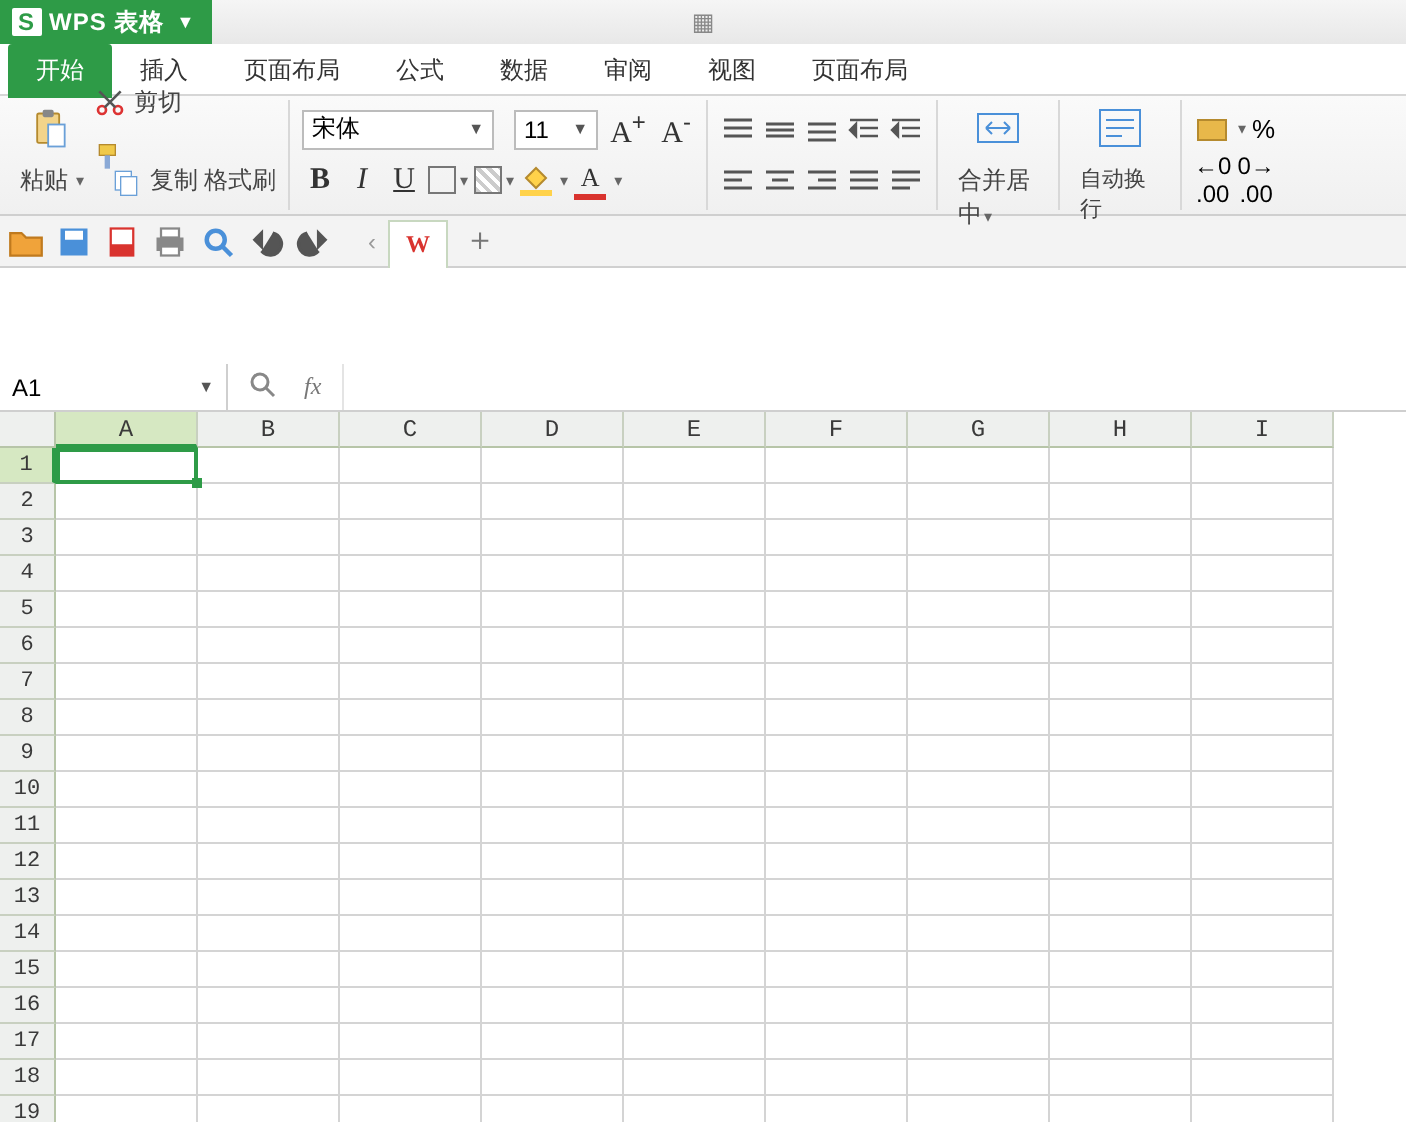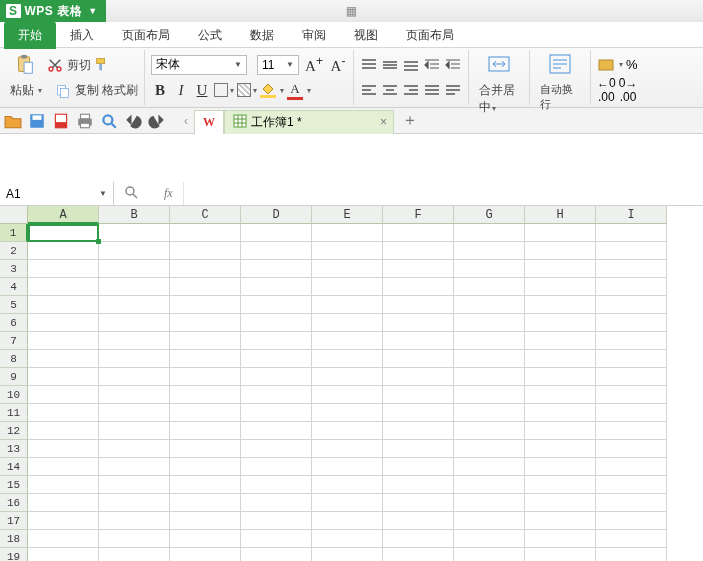--- a/index.html
+++ b/index.html
@@ -48,21 +48,21 @@
 .doc-tab { height: 24px; display: flex; align-items: center; padding: 0 8px; gap: 4px; border: 1px solid #c8d8c0; border-bottom: none; margin-top: 2px; }
 .doc-tab.wps { background: #fff; }
 .doc-tab.active { background: #e4f0d4; min-width: 170px; position: relative; }
 .doc-tab.active .close { position: absolute; right: 6px; color: #7a7a7a; }
 .plus { margin-left: 8px; color: #777; font-size: 16px; }
 
 
 .fxbar { height: 24px; border-bottom: 1px solid #cfcfcf; display: flex; align-items: center; margin-top: 48px; }
 .namebox { width: 114px; height: 100%; border-right: 1px solid #cfcfcf; display: flex; align-items: center; padding: 0 6px; font-family: Arial; }
 .namebox .caret { margin-left: auto; font-size: 8px; color: #555; }
-.fxarea { display: flex; align-items: center; gap: 26px; padding: 0 10px; color: #777; }
+.fxarea { display: flex; align-items: center; gap: 14px; padding: 0 10px; color: #777; }
 .fxarea .fx { font-style: italic; font-family: "Times New Roman"; }
 
 
 .grid { position: relative; }
 .corner { position: absolute; left: 0; top: 0; width: 28px; height: 18px; background: #eef0ee; border-right: 1px solid #b7c5a8; border-bottom: 1px solid #b7c5a8; }
 .colhdrs { position: absolute; left: 28px; top: 0; height: 18px; display: flex; }
 .colhdr { width: 71px; height: 18px; background: #eef0ee; border-right: 1px solid #c8d0c0; border-bottom: 1px solid #b7c5a8; text-align: center; font-family: "Courier New", monospace; color: #3a3a3a; line-height: 18px; }
 .colhdr.sel { background: #d6e8c2; border-bottom: 2px solid #2e9b47; }
 .rowhdrs { position: absolute; left: 0; top: 18px; width: 28px; }
 .rowhdr { height: 18px; background: #eef0ee; border-right: 1px solid #b7c5a8; border-bottom: 1px solid #c8d0c0; text-align: center; font-family: "Courier New", monospace; color: #3a3a3a; line-height: 18px; font-size: 11px; }
@@ -102,21 +102,21 @@
 
   <div class="rgroup">
     <div class="rrow">
       <div class="bigbtn" style="width:30px">
         <svg viewBox="0 0 24 24">
             <rect x="5" y="3" width="12" height="16" rx="1" fill="#f3d48a" stroke="#b58a2e"></rect>
             <rect x="8" y="1" width="6" height="4" rx="1" fill="#888"></rect>
             <rect x="11" y="9" width="9" height="12" fill="#fff" stroke="#6aa0d8"></rect>
           </svg>
       </div>
-      <div style="display:flex;flex-direction:row;gap:2px">
+      <div style="display:flex;flex-direction:column;gap:2px">
         <div class="rrow tight">
           <span class="iconbtn">
               <svg viewBox="0 0 24 24">
                 <circle cx="6" cy="18" r="3" fill="none" stroke="#d33" stroke-width="2"></circle>
                 <circle cx="18" cy="18" r="3" fill="none" stroke="#d33" stroke-width="2"></circle>
                 <path d="M8 16 L20 4 M16 16 L4 4" stroke="#555" stroke-width="2"></path>
               </svg>
             </span>
           <span class="lbl">剪切</span>
         </div>
@@ -324,28 +324,20 @@
       <svg viewBox="0 0 16 16">
         <path d="M5 4a5 5 0 1 0 5 8M13 7l-3-3 0 6z" fill="#555" stroke="#555" stroke-width="1.4"></path>
       </svg>
     </span>
 
   <div class="doc-tabs">
     <span style="color:#999;margin-right:6px">‹</span>
     <div class="doc-tab wps">
       <span style="color:#d9332e;font-weight:bold;font-family:serif">W</span>
     </div>
-    <div class="doc-tab active">
-      <span><svg width="14" height="14">
-            <rect x="1" y="1" width="12" height="12" fill="#fff" stroke="#5a9e3a"></rect>
-            <path d="M1 5h12M1 9h12M5 1v12M9 1v12" stroke="#5a9e3a"></path>
-          </svg></span>
-      <span>工作簿1 *</span>
-      <span class="close">×</span>
-    </div>
     <span class="plus">＋</span>
   </div>
 </div>
 
 <div class="fxbar">
   <div class="namebox">
     <span>A1</span>
     <span class="caret">▼</span>
   </div>
   <div class="fxarea">

